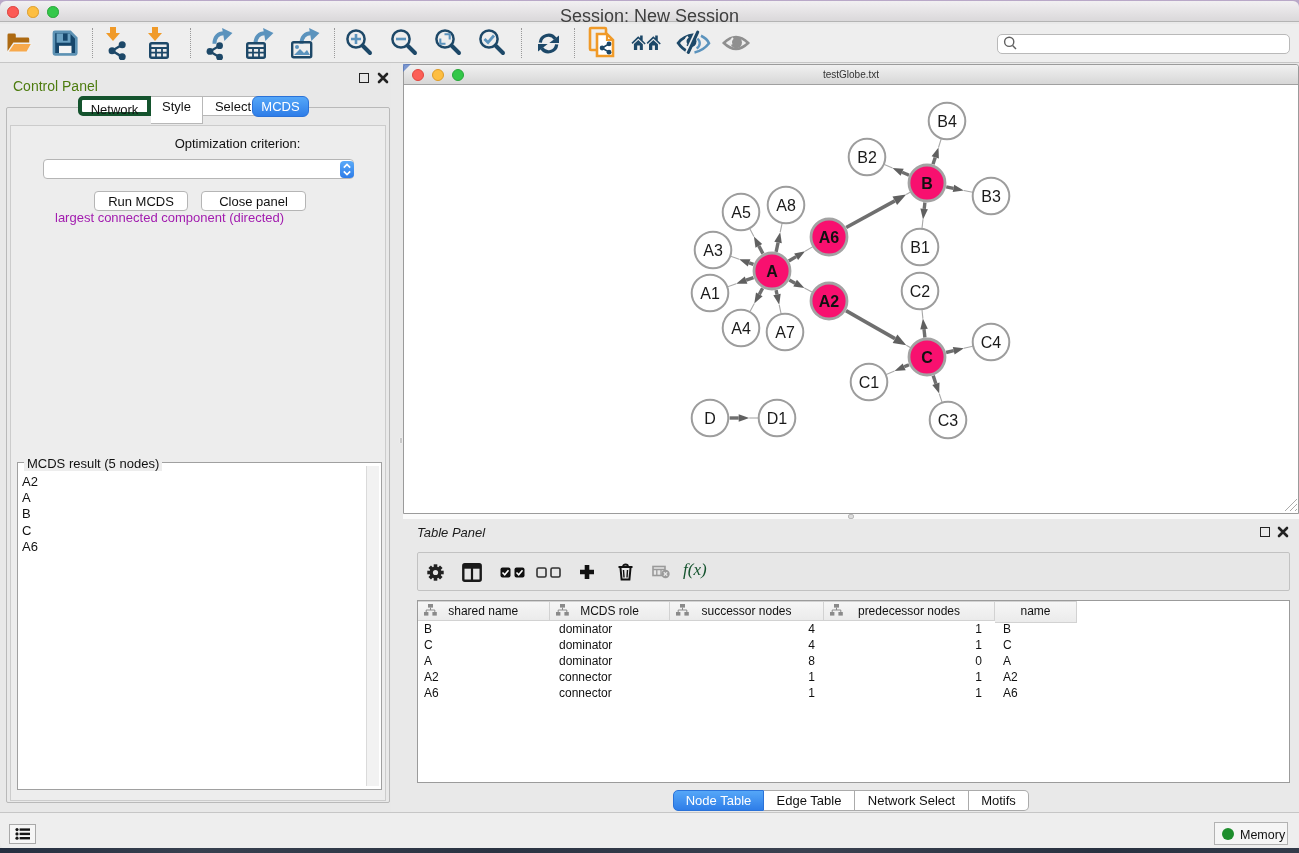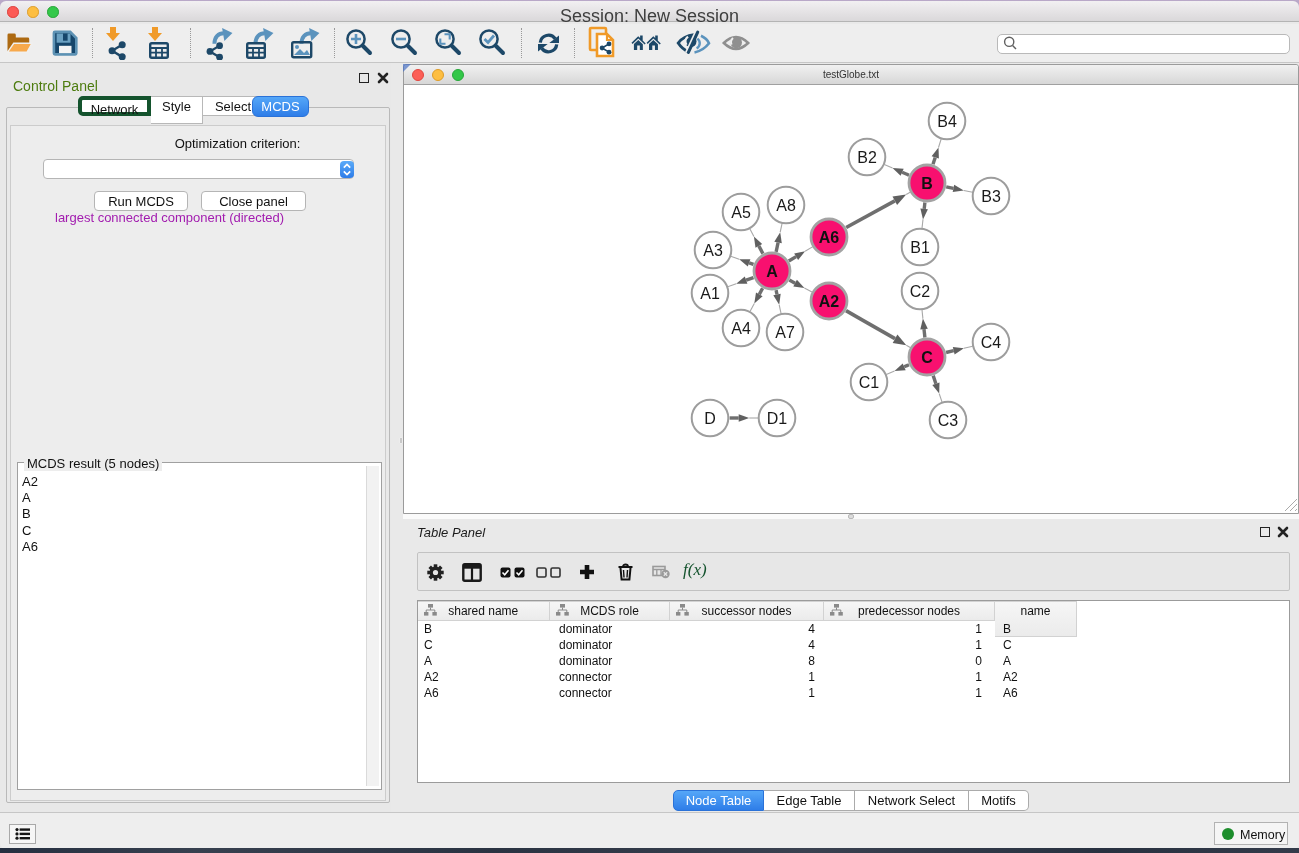--- a/index.html
+++ b/index.html
@@ -381,21 +381,21 @@
     </svg>
 <div class="abs" style="left:824px;top:600.5px;width:171px;height:20px;background:linear-gradient(#f6f6f6,#ebebeb);border:1px solid #d2d2d2;border-left:none;font-size:12px;color:#111;text-align:center;line-height:19px;">predecessor nodes</div>
 <svg style="position:absolute;left:830px;top:604px" width="13" height="12" viewBox="0 0 13 12">
       <g fill="#8a8a8a">
         <rect x="4" y="0" width="5" height="3.6"></rect>
         <rect x="0" y="8" width="4.4" height="3.6"></rect>
         <rect x="8.4" y="8" width="4.4" height="3.6"></rect>
         <path d="M6.5 3.6 V6 M2.2 8 V6 H10.8 V8" stroke="#8a8a8a" fill="none" stroke-width="1"></path>
       </g>
     </svg>
-<div class="abs" style="left:995px;top:600.5px;width:82px;height:36px;background:linear-gradient(#f6f6f6,#ebebeb);border:1px solid #d2d2d2;border-left:none;font-size:12px;color:#111;text-align:center;line-height:19px;">name</div>
+<div class="abs" style="left:995px;top:600.5px;width:82px;height:22px;background:linear-gradient(#f6f6f6,#ebebeb);border:1px solid #d2d2d2;border-left:none;font-size:12px;color:#111;text-align:center;line-height:19px;">name</div>
 <div class="abs" style="left:424px;top:622.0px;font-size:12px;color:#111;">B</div>
 <div class="abs" style="left:559px;top:622.0px;font-size:12px;color:#111;">dominator</div>
 <div class="abs" style="left:735px;top:622.0px;width:80px;text-align:right;font-size:12px;color:#111;">4</div>
 <div class="abs" style="left:900px;top:622.0px;width:82px;text-align:right;font-size:12px;color:#111;">1</div>
 <div class="abs" style="left:1003px;top:622.0px;font-size:12px;color:#111;">B</div>
 <div class="abs" style="left:424px;top:637.9px;font-size:12px;color:#111;">C</div>
 <div class="abs" style="left:559px;top:637.9px;font-size:12px;color:#111;">dominator</div>
 <div class="abs" style="left:735px;top:637.9px;width:80px;text-align:right;font-size:12px;color:#111;">4</div>
 <div class="abs" style="left:900px;top:637.9px;width:82px;text-align:right;font-size:12px;color:#111;">1</div>
 <div class="abs" style="left:1003px;top:637.9px;font-size:12px;color:#111;">C</div>

